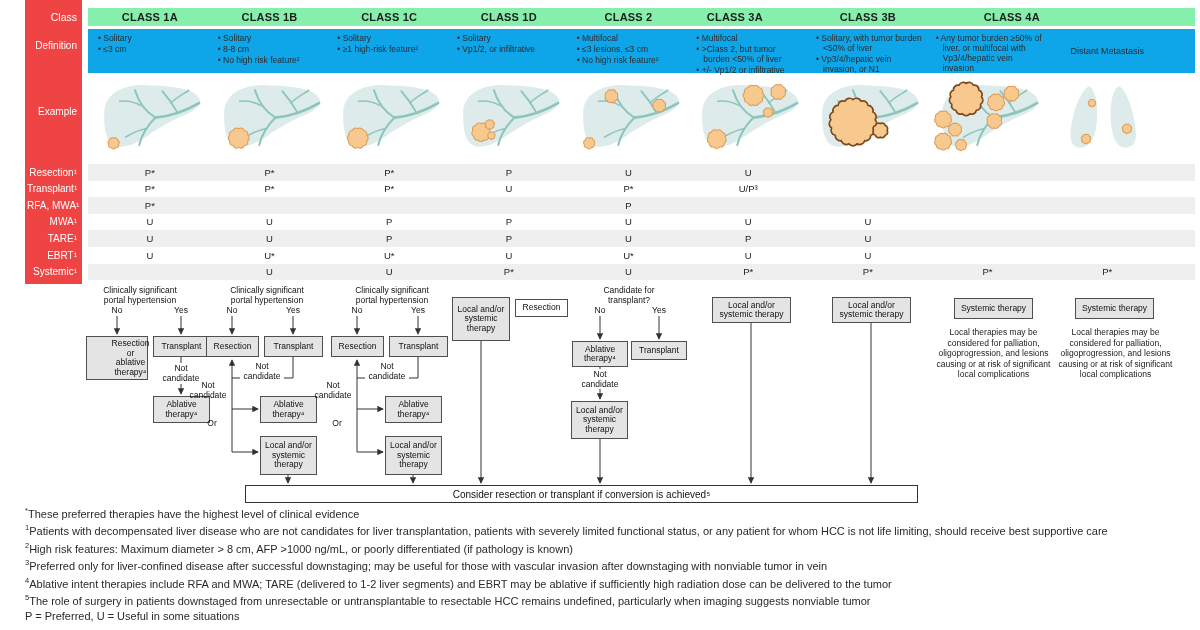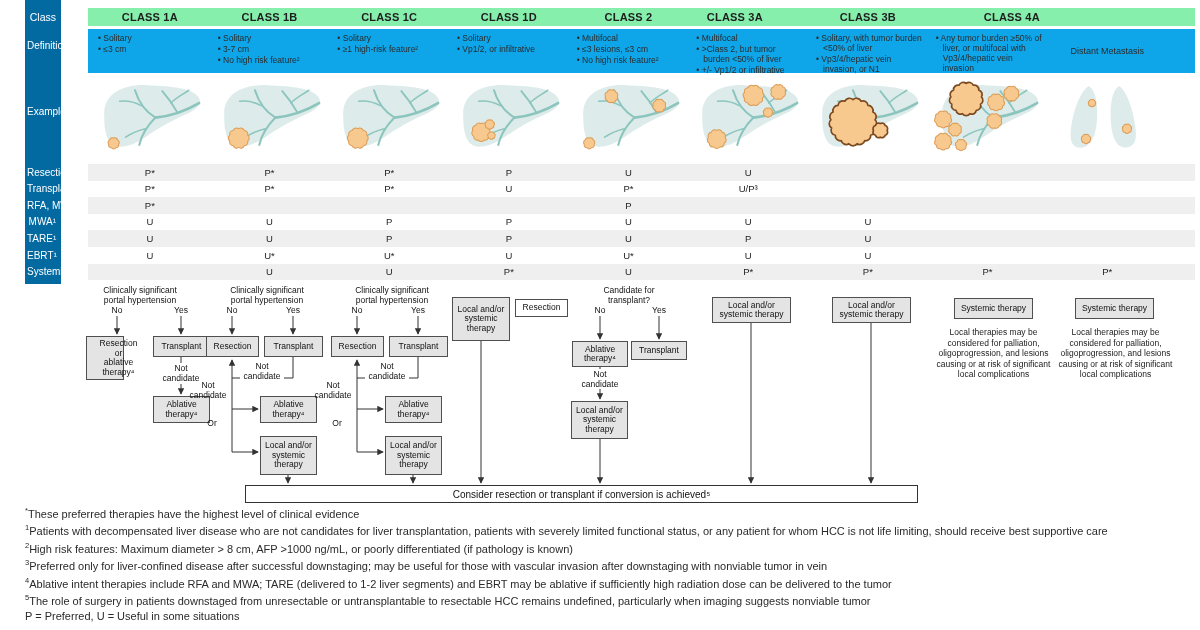--- a/index.html
+++ b/index.html
@@ -9,21 +9,21 @@
 #header-band{top:8px;height:18px;background:#86efac}
 #def-band{top:29px;height:44px;background:#0ea5e9}
 #example-band{top:74px;height:88px}
 #table-band{top:164px;height:117px}
 .hlabel{position:absolute;top:3px;height:14px;text-align:center;font-weight:bold;font-size:11px;color:#1d1d1d;letter-spacing:.2px}
 .defcell{position:absolute;top:4px;bottom:4px;font-size:8.5px;color:#2b2b2b;line-height:10px;padding:0 5px}
 .defline{padding-left:10px;text-indent:-7px;margin-bottom:1px}
 .defplain{display:flex;align-items:center;justify-content:center;height:100%;text-align:center;font-size:9px;color:#2b2b2b}
 .stripe{position:absolute;left:0;width:1107px;height:16.6px}
 .tval{position:absolute;font-size:9.5px;color:#1d1d1d;text-align:center;height:12px}
-#sidebar{position:absolute;left:25px;top:0;width:36px;height:284px;background:#0369a1}
+#sidebar{position:absolute;left:25px;top:0;width:57px;height:284px;background:#ef4444}
 .sblabel{position:absolute;right:5px;left:2px;text-align:right;color:#fff;font-size:10px;white-space:nowrap}
 .sblabel.big{font-size:10.5px}
 .examplewrap{position:absolute;top:2px;height:84px}
 .fcbox{position:absolute;background:#e4e4e4;border:1px solid #4f4f4f;display:flex;align-items:center;justify-content:center;text-align:center;font-size:8.5px;line-height:9.5px;color:#111;padding:1px}
 .fclabel{position:absolute;text-align:center;font-size:8.5px;line-height:9.5px;color:#111}
 .fcpara{position:absolute;text-align:center;font-size:8.5px;line-height:10.5px;color:#222}
 #fc-svg{position:absolute;left:0;top:0;pointer-events:none}
 #consider-bar{position:absolute;background:#fff;border:1px solid #333;display:flex;align-items:center;justify-content:center;font-size:10px;color:#111}
 #footnotes{position:absolute;left:25px;top:504px;width:1168px;font-size:11px;line-height:14.8px;color:#2a2a2a}
 #footnotes sup{font-size:7.5px}
@@ -43,21 +43,21 @@
       <div class="hlabel" style="left: 864px; width: 119.67px;">CLASS 4A</div>
       <div class="hlabel" style="left: 959.36px; width: 119.67px; margin-top: 42px;">CLASS 4B</div>
     </div>
   <div class="band" id="def-band">
       <div class="defcell" style="left: 2px; width: 119.67px;">
         <div class="defline">•  Solitary</div>
         <div class="defline">•  ≤3 cm</div>
       </div>
       <div class="defcell" style="left: 121.67px; width: 119.67px;">
         <div class="defline">•  Solitary</div>
-        <div class="defline">•  3-7 cm</div>
+        <div class="defline">•  8-8 cm</div>
         <div class="defline">•  No high risk feature²</div>
       </div>
       <div class="defcell" style="left: 241.34px; width: 119.67px;">
         <div class="defline">•  Solitary</div>
         <div class="defline">•  ≥1 high-risk feature²</div>
       </div>
       <div class="defcell" style="left: 361.01px; width: 119.67px;">
         <div class="defline">•  Solitary</div>
         <div class="defline">•  Vp1/2, or infiltrative</div>
       </div>
@@ -297,21 +297,21 @@
         <polyline points="659,316 659,339" fill="none" stroke="#333333" stroke-width="1" marker-end="url(#arr)"></polyline>
         <polyline points="600,367 600,369" fill="none" stroke="#333333" stroke-width="1"></polyline>
         <polyline points="600,389 600,399" fill="none" stroke="#333333" stroke-width="1" marker-end="url(#arr)"></polyline>
         <polyline points="600,439 600,483" fill="none" stroke="#333333" stroke-width="1" marker-end="url(#arr)"></polyline>
         <polyline points="751,323 751,483" fill="none" stroke="#333333" stroke-width="1" marker-end="url(#arr)"></polyline>
         <polyline points="871,323 871,483" fill="none" stroke="#333333" stroke-width="1" marker-end="url(#arr)"></polyline>
       </g>
   </svg>
 
   <div id="flow">
-      <div class="fcbox" style="left: 86px; top: 336px; width: 38px; height: 44px; padding-left: 28px;">Resection or ablative therapy⁴</div>
+      <div class="fcbox" style="left: 86px; top: 336px; width: 62px; height: 44px; padding-left: 28px;">Resection or ablative therapy⁴</div>
       <div class="fcbox" style="left: 153px; top: 336px; width: 57px; height: 21px;">Transplant</div>
       <div class="fcbox" style="left: 153px; top: 396px; width: 57px; height: 27px;">Ablative therapy⁴</div>
       <div class="fcbox" style="left: 206px; top: 336px; width: 53px; height: 21px;">Resection</div>
       <div class="fcbox" style="left: 264px; top: 336px; width: 59px; height: 21px;">Transplant</div>
       <div class="fcbox" style="left: 260px; top: 396px; width: 57px; height: 27px;">Ablative therapy⁴</div>
       <div class="fcbox" style="left: 260px; top: 436px; width: 57px; height: 39px;">Local and/or systemic therapy</div>
       <div class="fcbox" style="left: 331px; top: 336px; width: 53px; height: 21px;">Resection</div>
       <div class="fcbox" style="left: 389px; top: 336px; width: 59px; height: 21px;">Transplant</div>
       <div class="fcbox" style="left: 385px; top: 396px; width: 57px; height: 27px;">Ablative therapy⁴</div>
       <div class="fcbox" style="left: 385px; top: 436px; width: 57px; height: 39px;">Local and/or systemic therapy</div>

